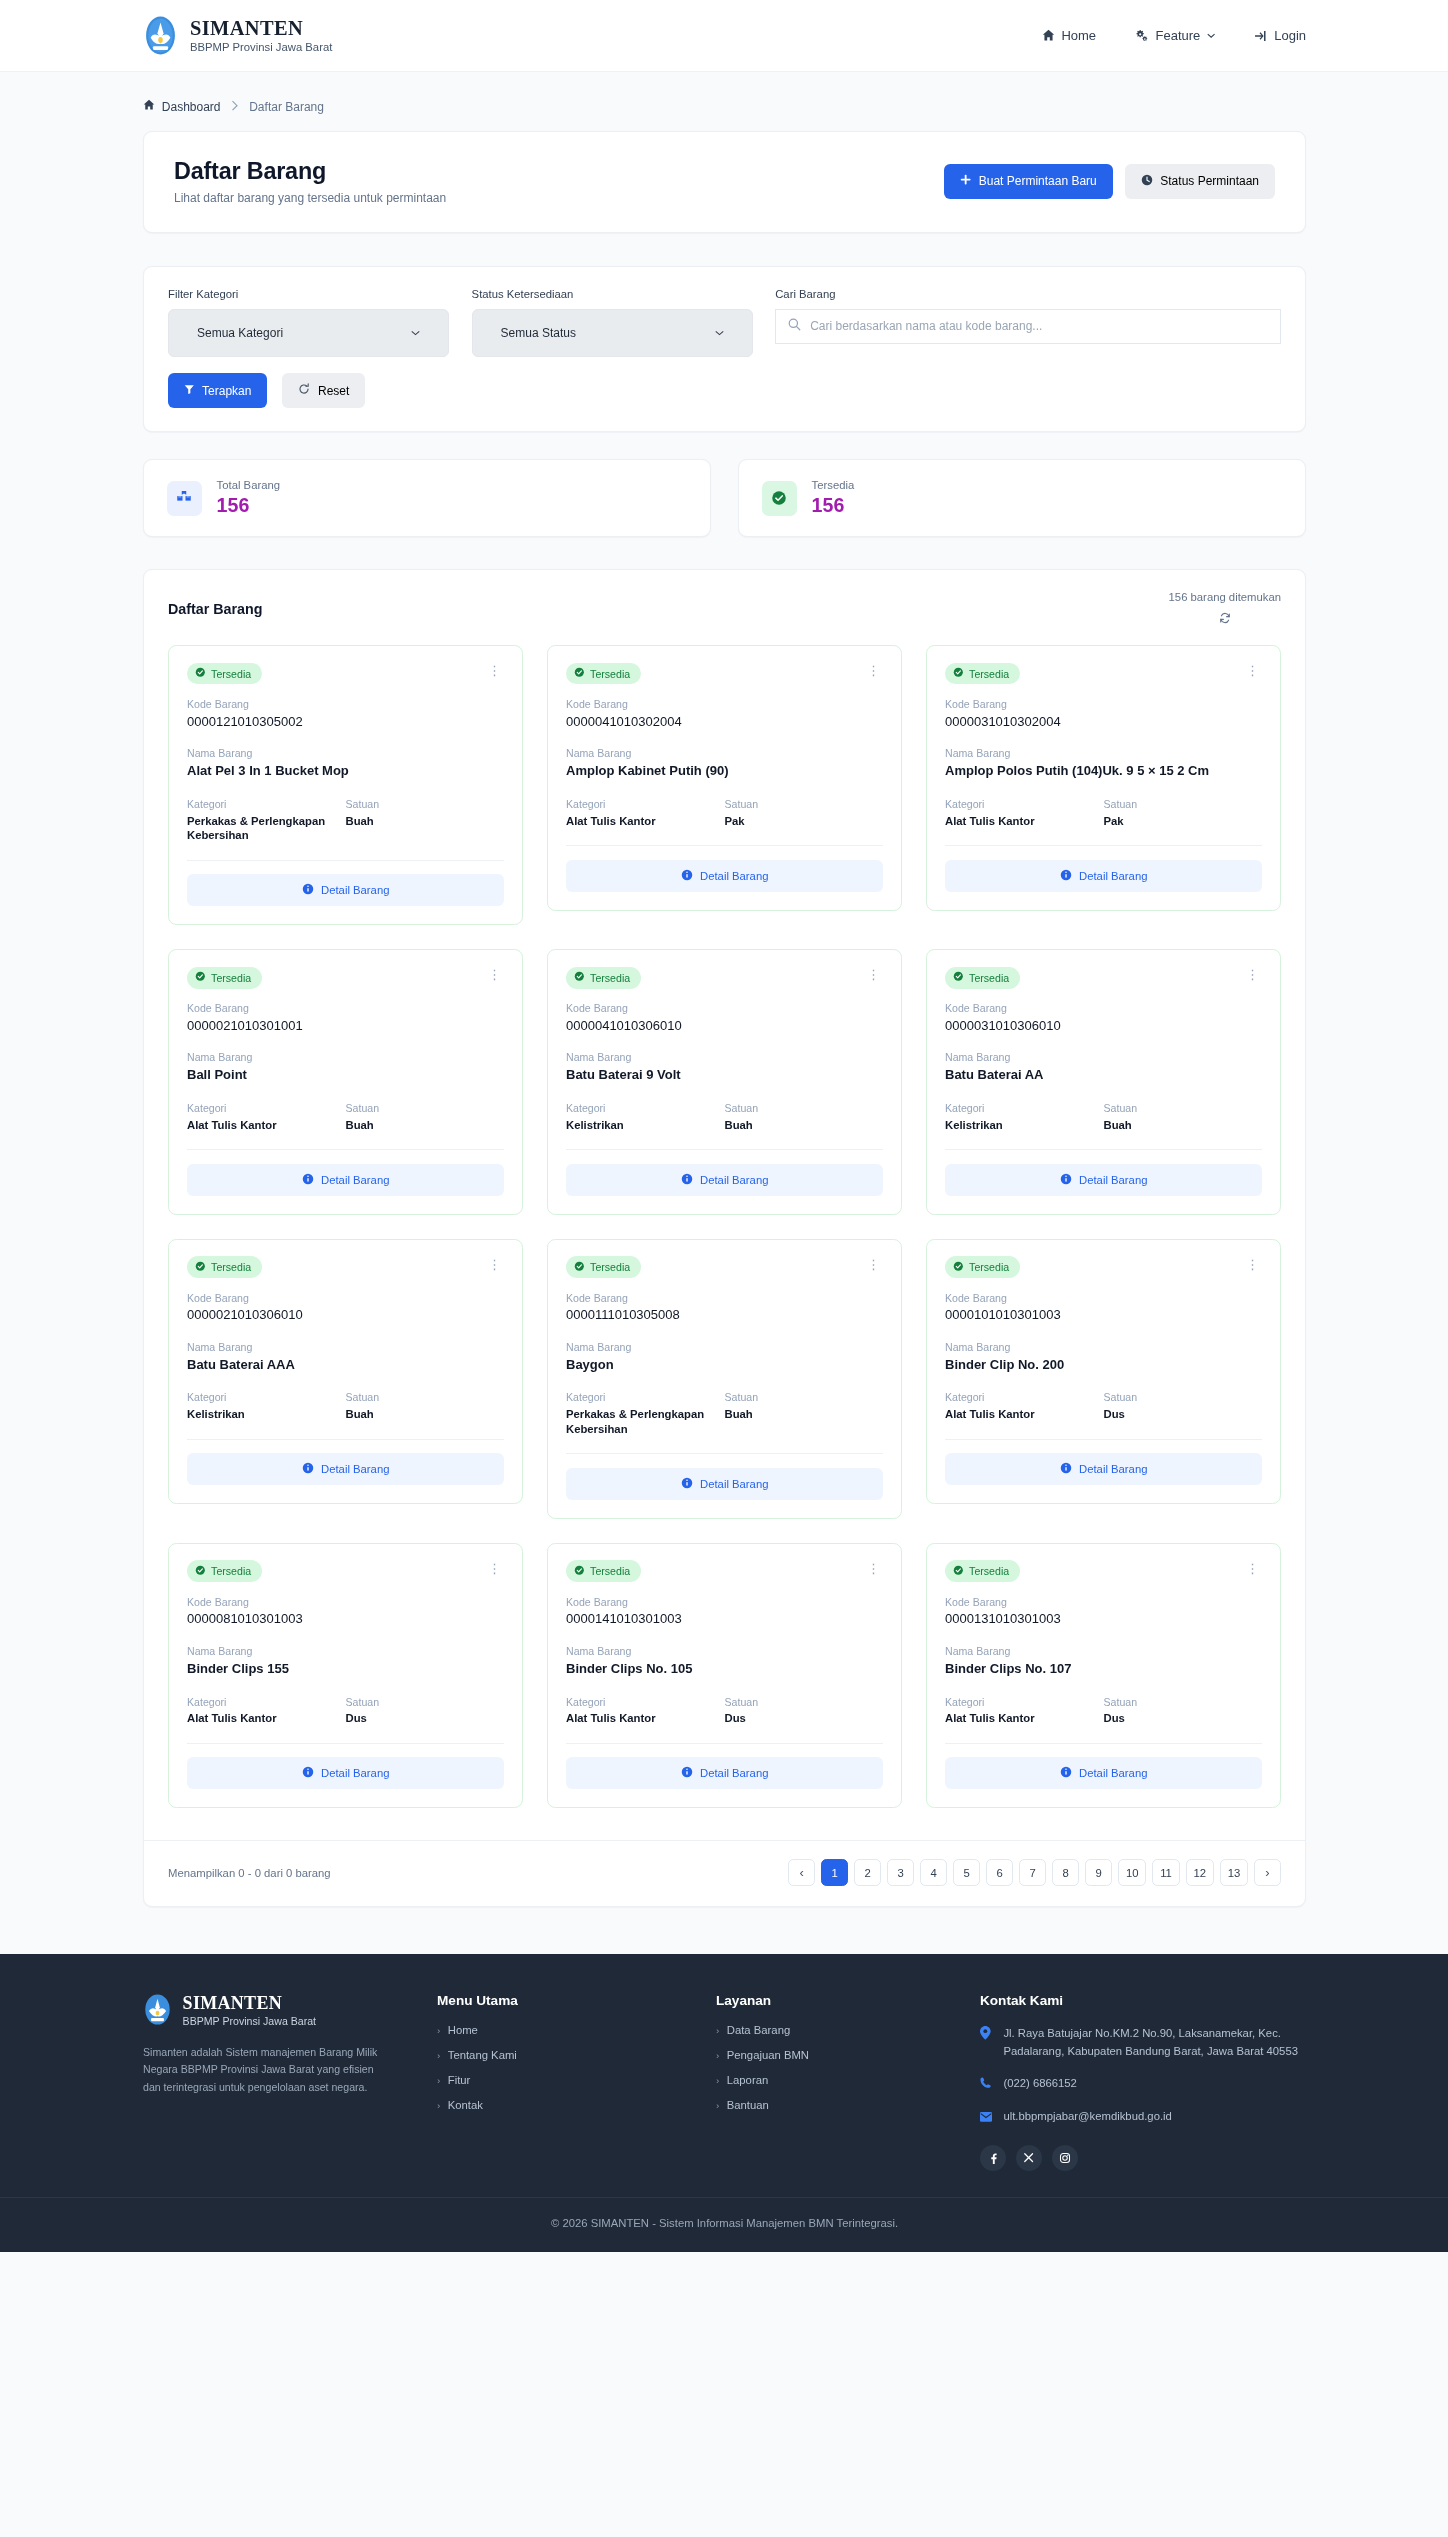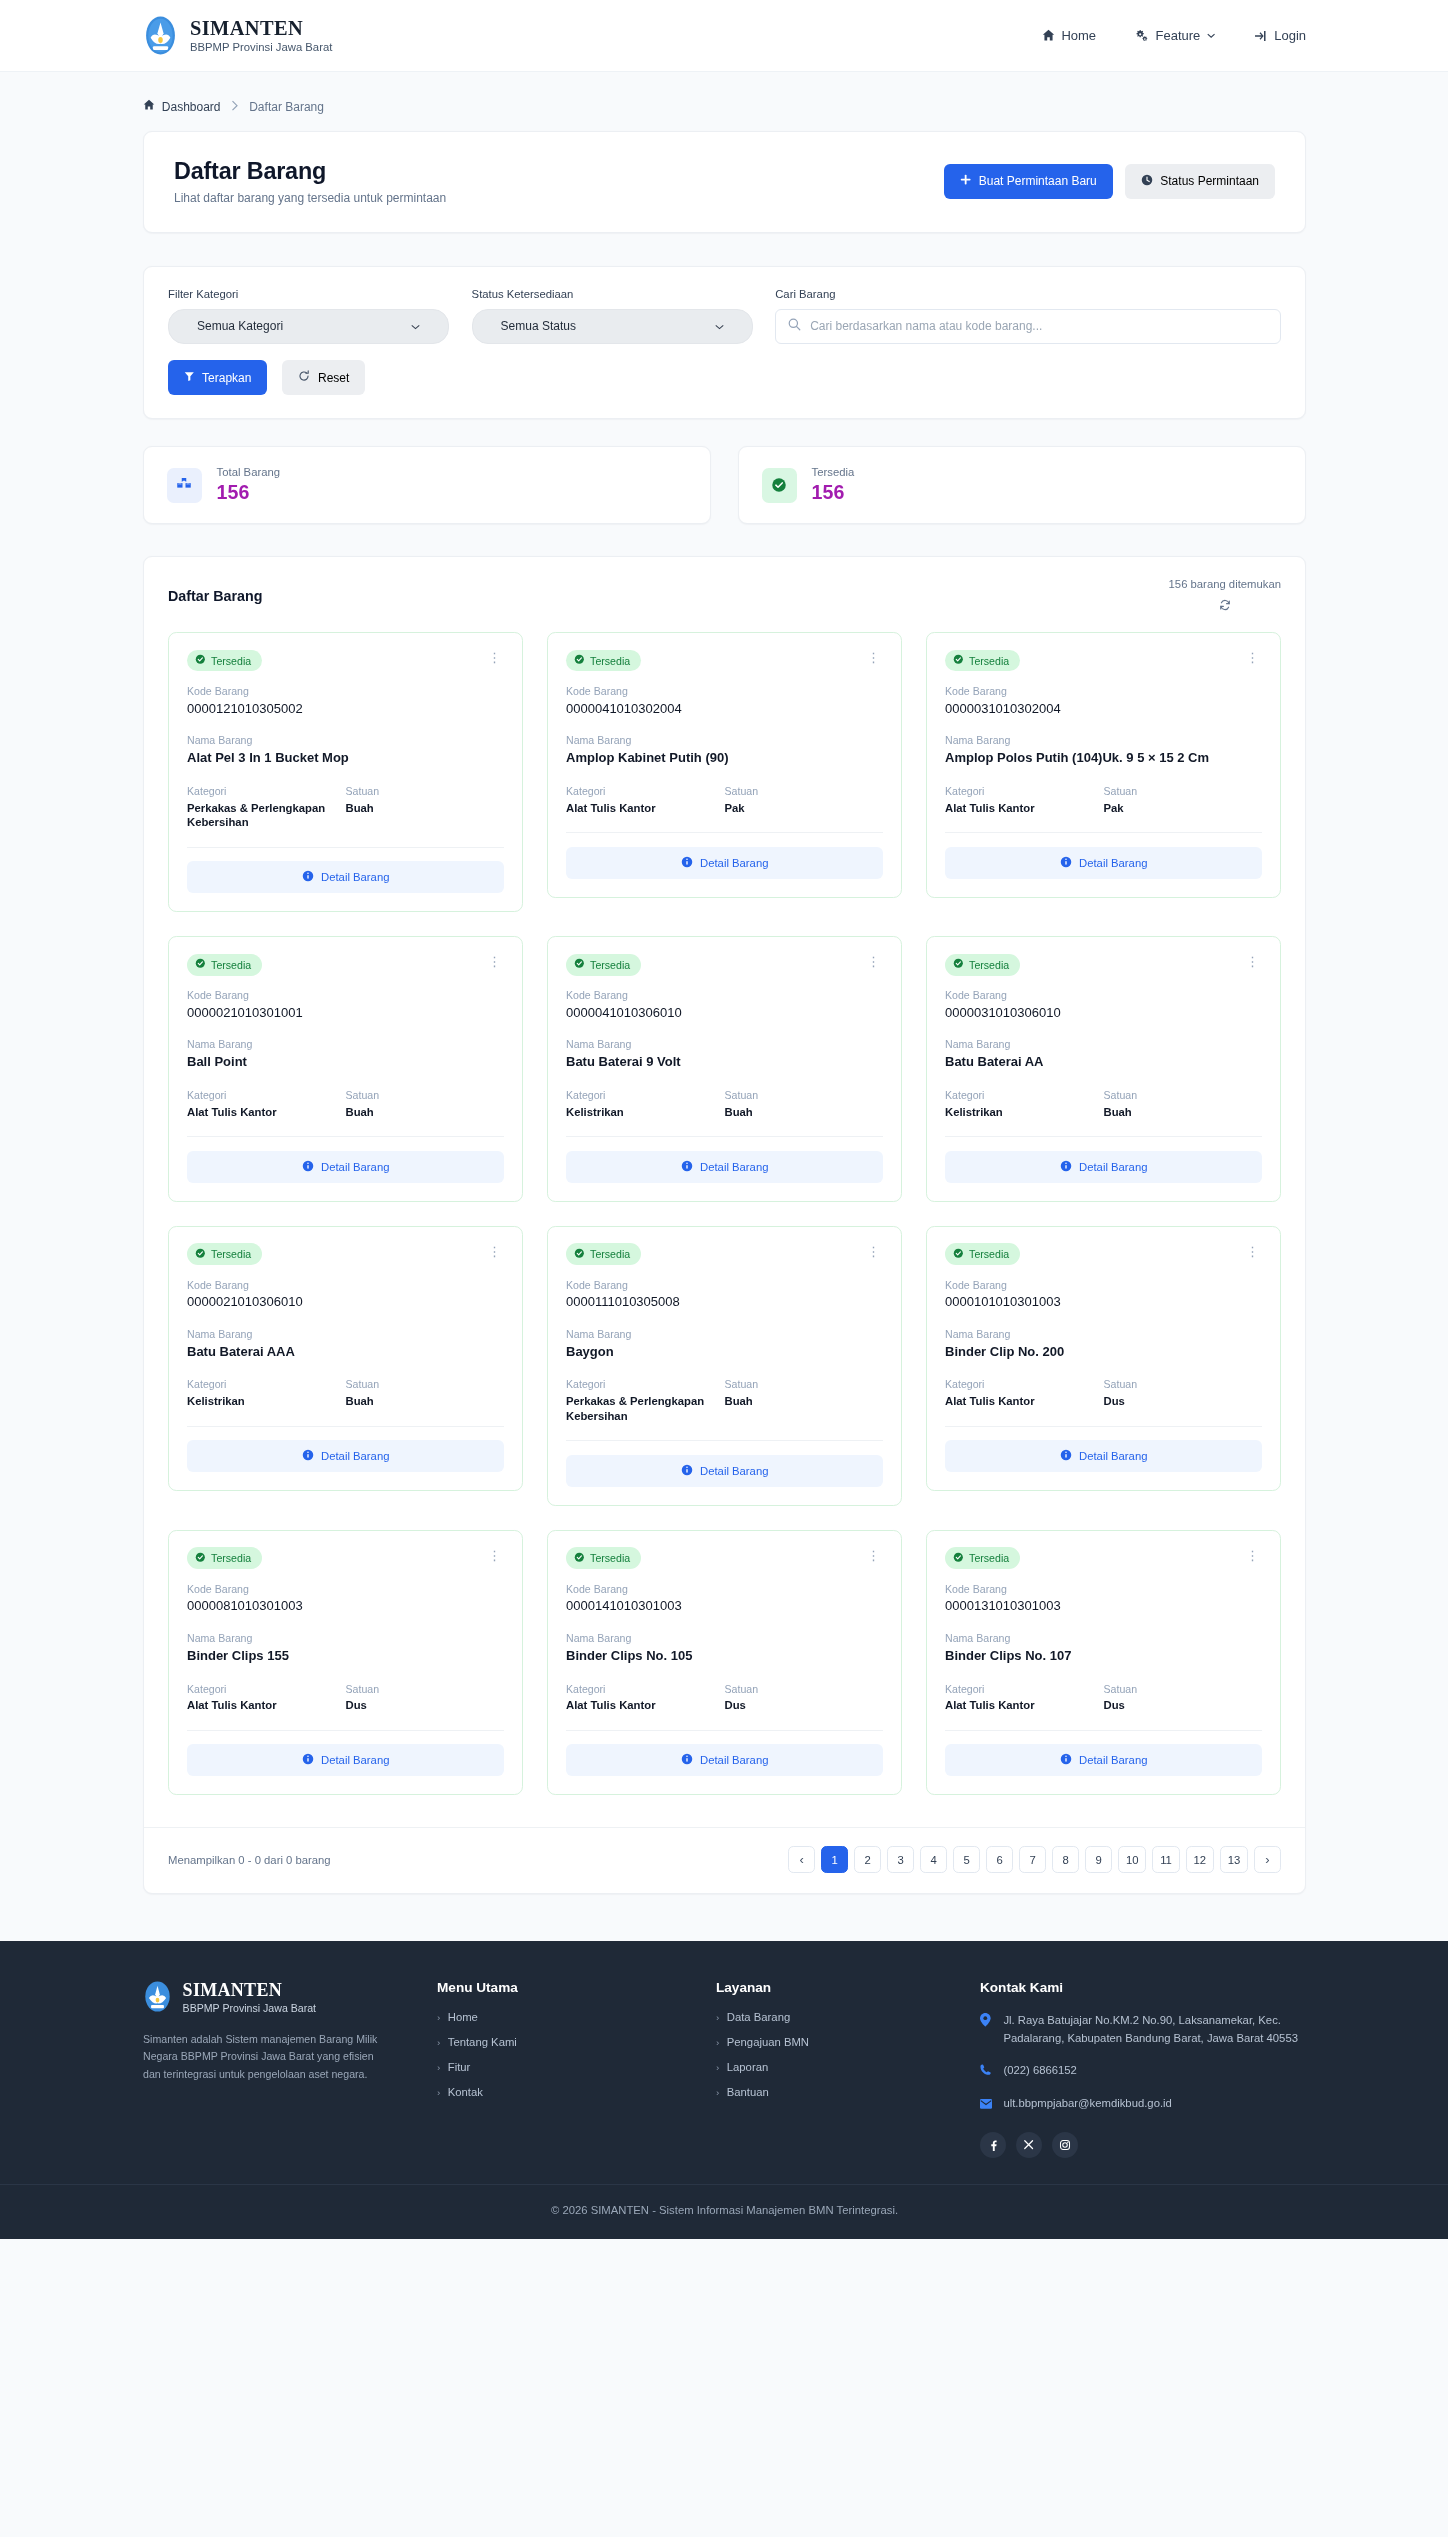--- a/index.html
+++ b/index.html
@@ -69,27 +69,27 @@
 
   
   .filters { padding: 21px 24px 22.6px 24px; margin-bottom: 27px; }
   .filter-row { display: flex; gap: 22.6px; }
   .fgroup { display: flex; flex-direction: column; }
   .fgroup.cat { width: 281px; }
   .fgroup.status { width: 281px; }
   .fgroup.search { flex: 1; }
   .flabel { font-size: 11.3px; color: #334155; margin-bottom: 8.3px; }
   .select {
-    height: 35px; background: #e9ecef; border: 0.8px solid #e3e6ea; border-radius: 16px;
+    height: 48px; background: #e9ecef; border: 0.8px solid #e3e6ea; border-radius: 6px;
     display: flex; align-items: center; padding: 0 28px;
     font-size: 12px; color: #1f2937; position: relative;
   }
   .select .chev { margin-left: auto; color: #374151; font-size: 9.8px; }
   .searchbox {
-    height: 35px; background: #fff; border: 0.8px solid #e2e8f0; border-radius: 6px;
+    height: 35px; background: #fff; border: 0.8px solid #e2e8f0; border-radius: 0;
     display: flex; align-items: center; gap: 9px; padding: 0 12px;
   }
   .searchbox input {
     border: none; outline: none; flex: 1; font-size: 12px;
     color: #334155; font-family: inherit; background: transparent;
   }
   .searchbox input::placeholder { color: #9aa6b4; }
   .filter-btns { display: flex; gap: 15px; margin-top: 16.6px; }
 
   

